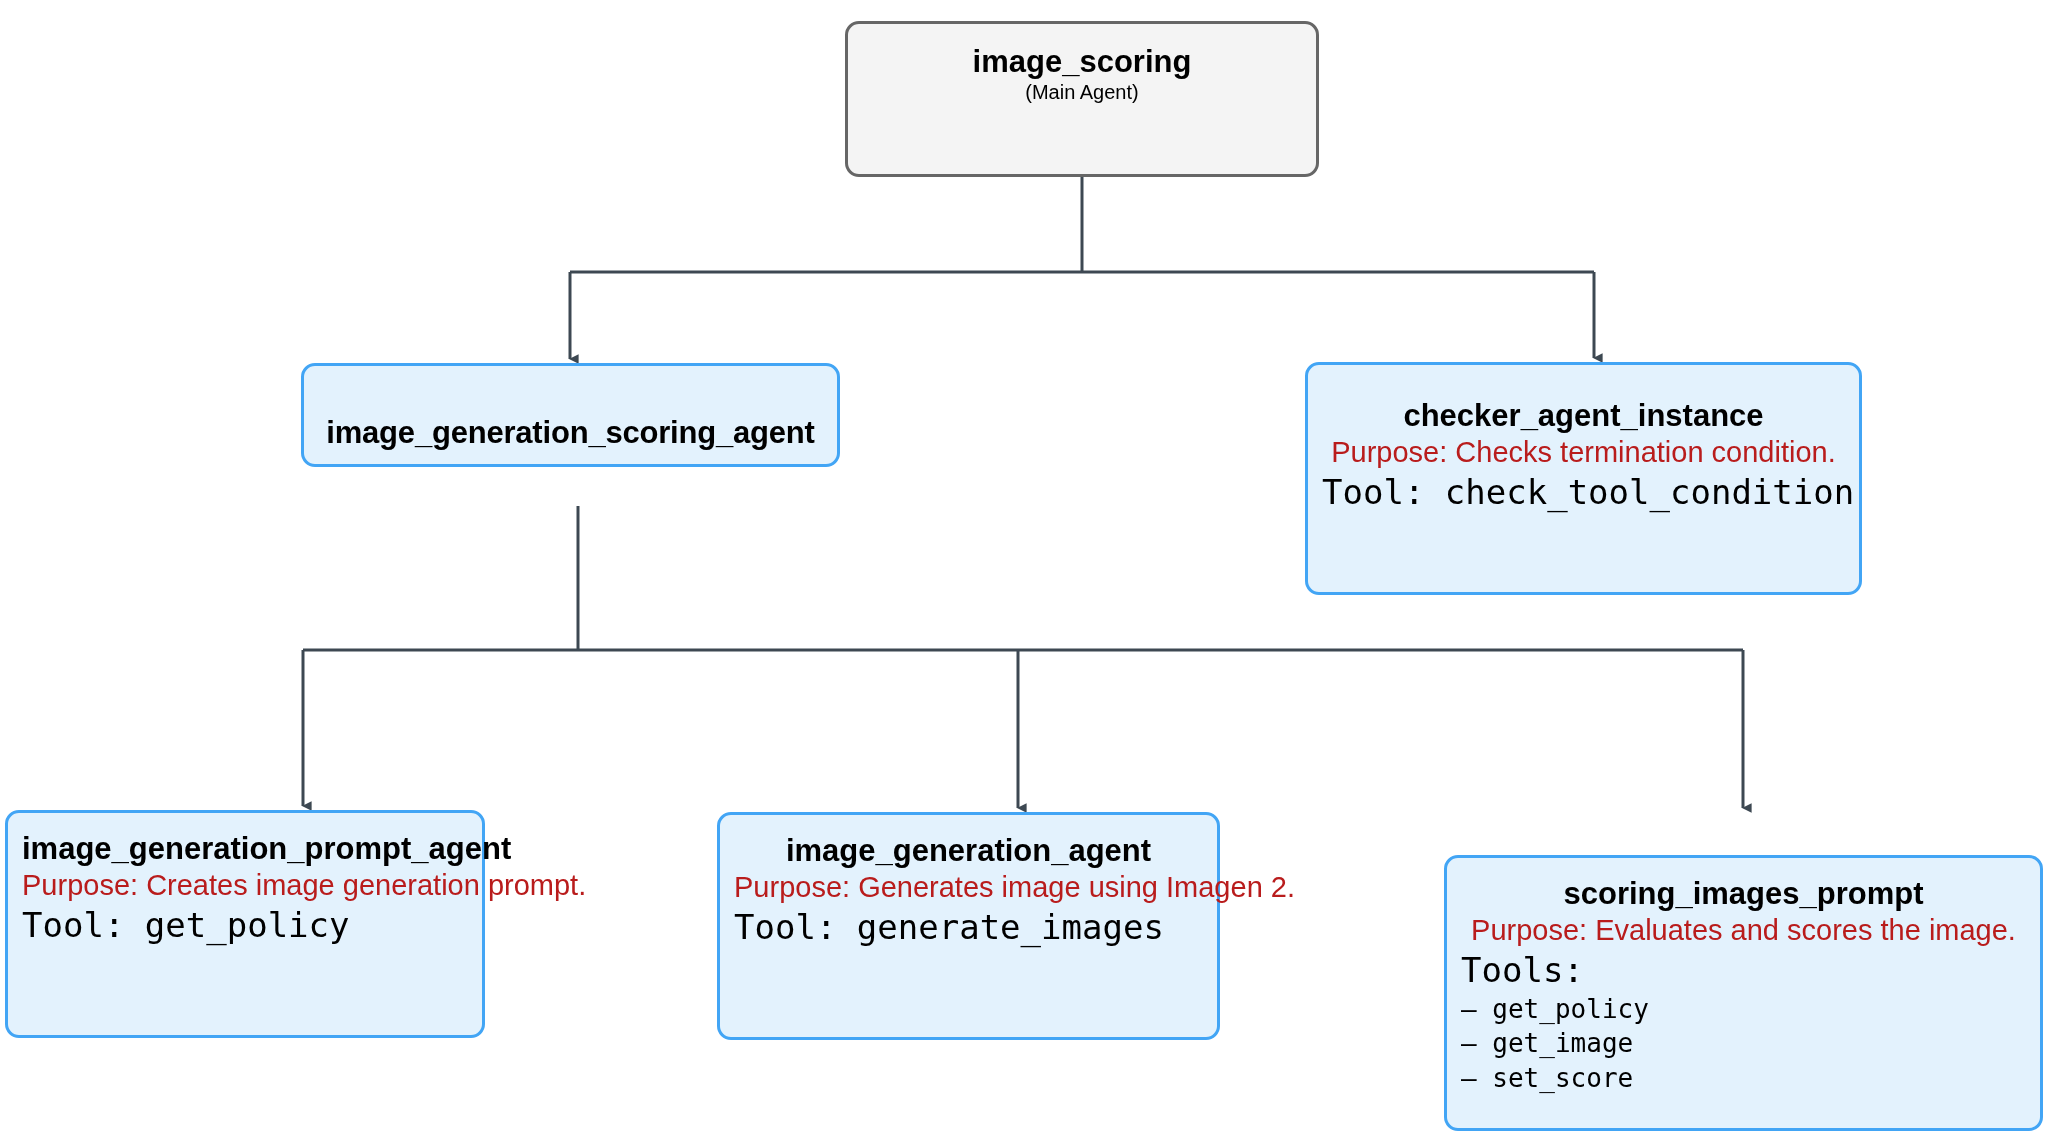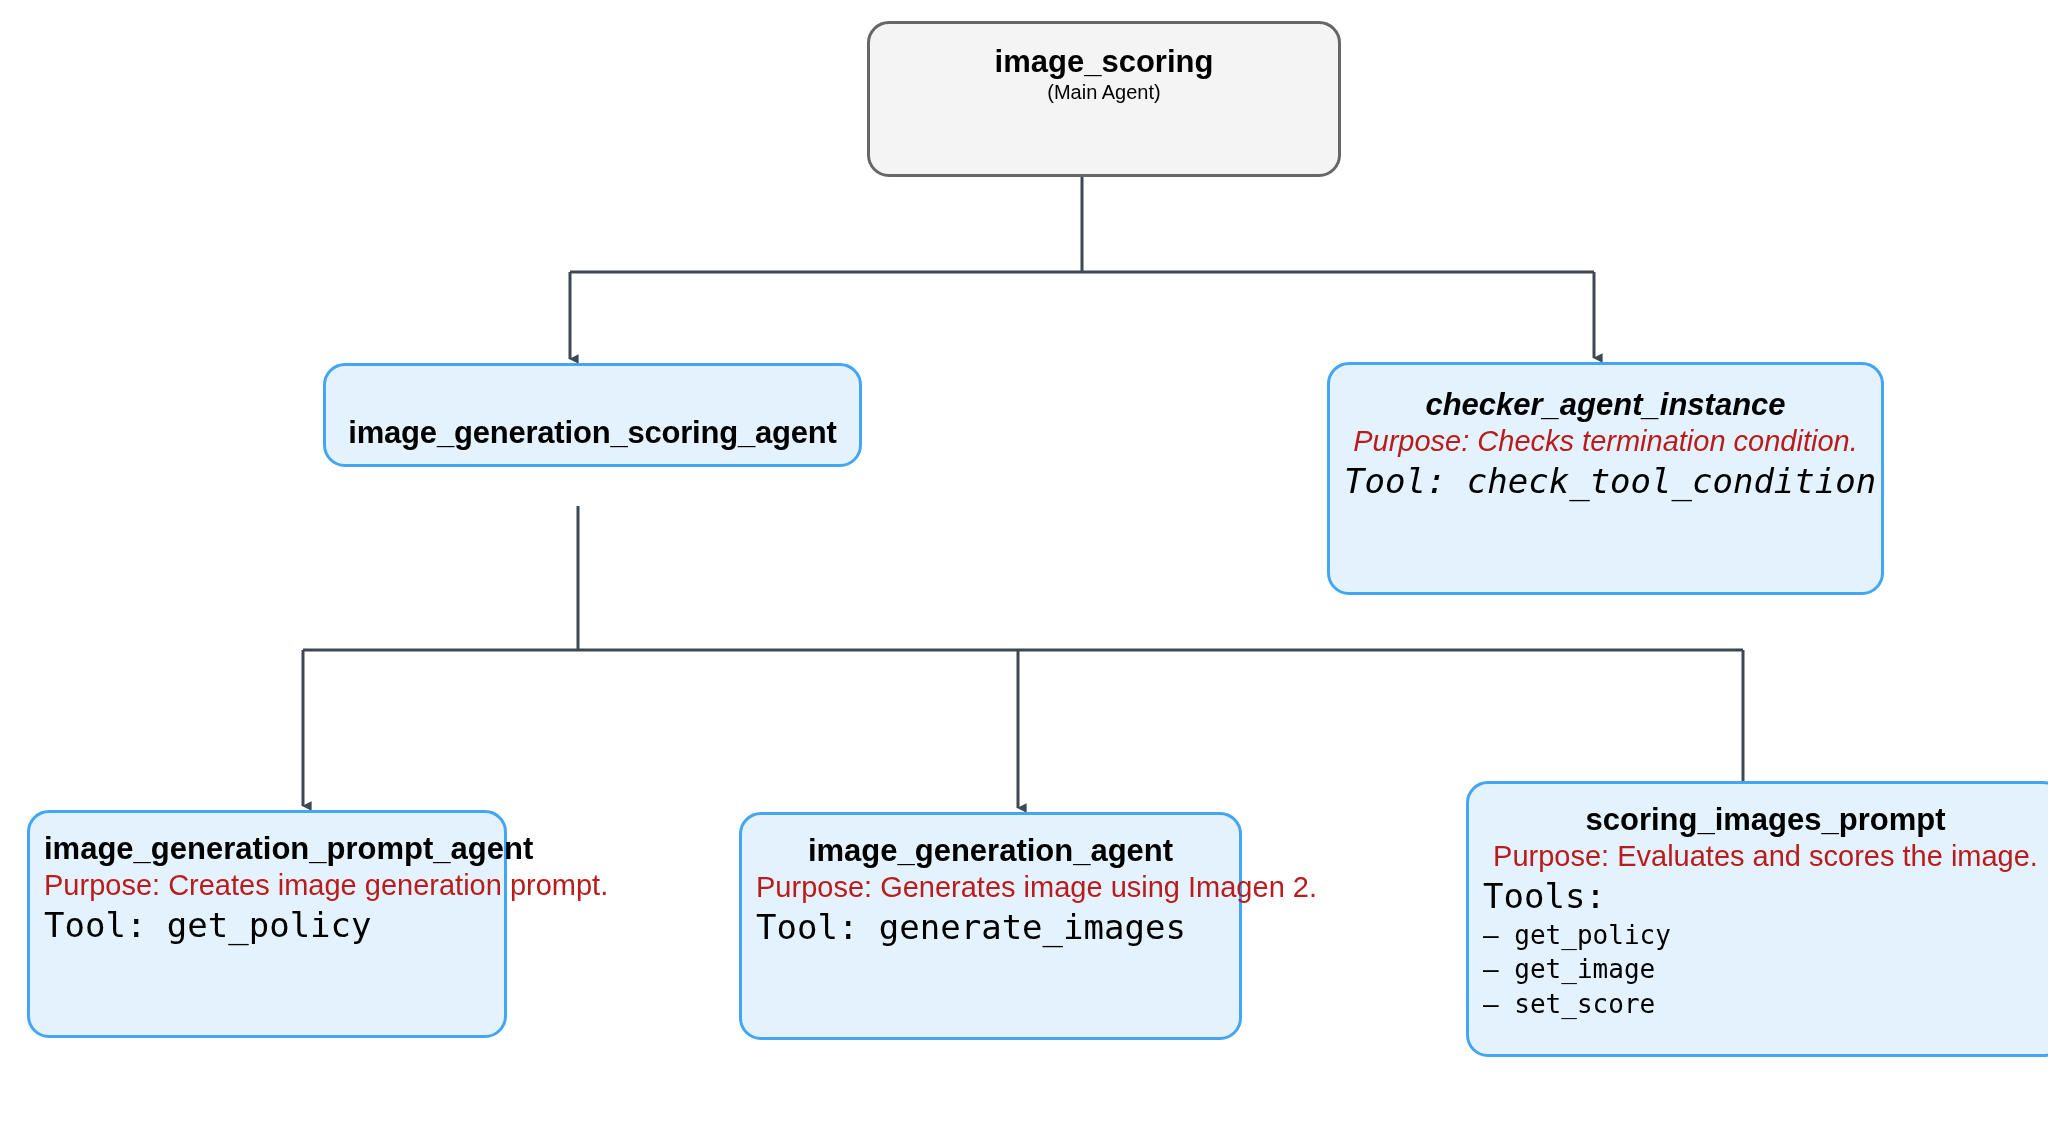--- a/index.html
+++ b/index.html
@@ -23,23 +23,22 @@
     position: absolute;
     top: 0;
     left: 0;
     width: 2048px;
     height: 1136px;
     pointer-events: none;
   }
   .node {
     position: absolute;
     box-sizing: border-box;
-    border-radius: 22px;
+    border-radius: 14px;
     overflow: visible;
-    margin-left: 22px;
   }
   .node.root {
     background: #f4f4f4;
     border: 3px solid #666666;
   }
   .node.agent {
     background: #e3f2fd;
     border: 3px solid #42a5f5;
   }
   .node-inner {
@@ -96,26 +95,26 @@
     line-height: 1.32;
     color: #000000;
     white-space: nowrap;
   }
   
   #node-root        { left: 845px;  top: 21px;   width: 474px;  height: 156px; }
   #node-root .node-inner       { top: 20px; }
   #node-scoring     { left: 301px;  top: 363px;  width: 539px;  height: 104px; }
   #node-scoring .node-inner    { top: 49px; }
   #node-checker     { left: 1305px; top: 362px;  width: 557px;  height: 233px; }
-  #node-checker .node-inner    { top: 22px; font-style: italic; }
+  #node-checker .node-inner    { top: 33px; }
   #node-prompt      { left: 5px;    top: 810px;  width: 480px;  height: 228px; }
   #node-prompt .node-inner     { top: 18px; }
   #node-imggen      { left: 717px;  top: 812px;  width: 503px;  height: 228px; }
   #node-imggen .node-inner     { top: 18px; }
-  #node-scorer      { left: 1444px; top: 781px;  width: 599px;  height: 276px; }
+  #node-scorer      { left: 1444px; top: 855px;  width: 599px;  height: 276px; }
   #node-scorer .node-inner     { top: 18px; }
 
   
   #node-scoring .node-title { letter-spacing: -0.2px; }
 </style>
 </head>
 <body>
 
 <div id="diagram-root">
 

